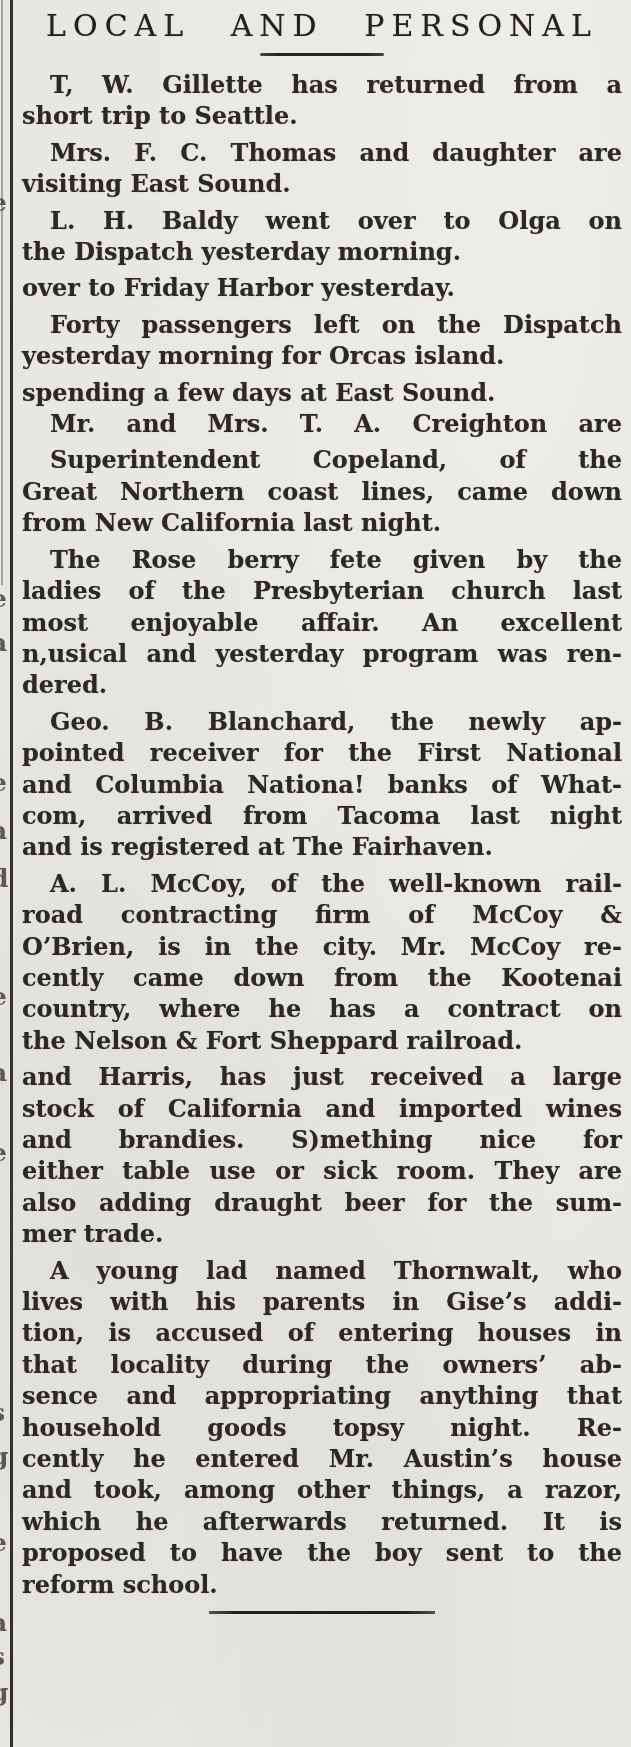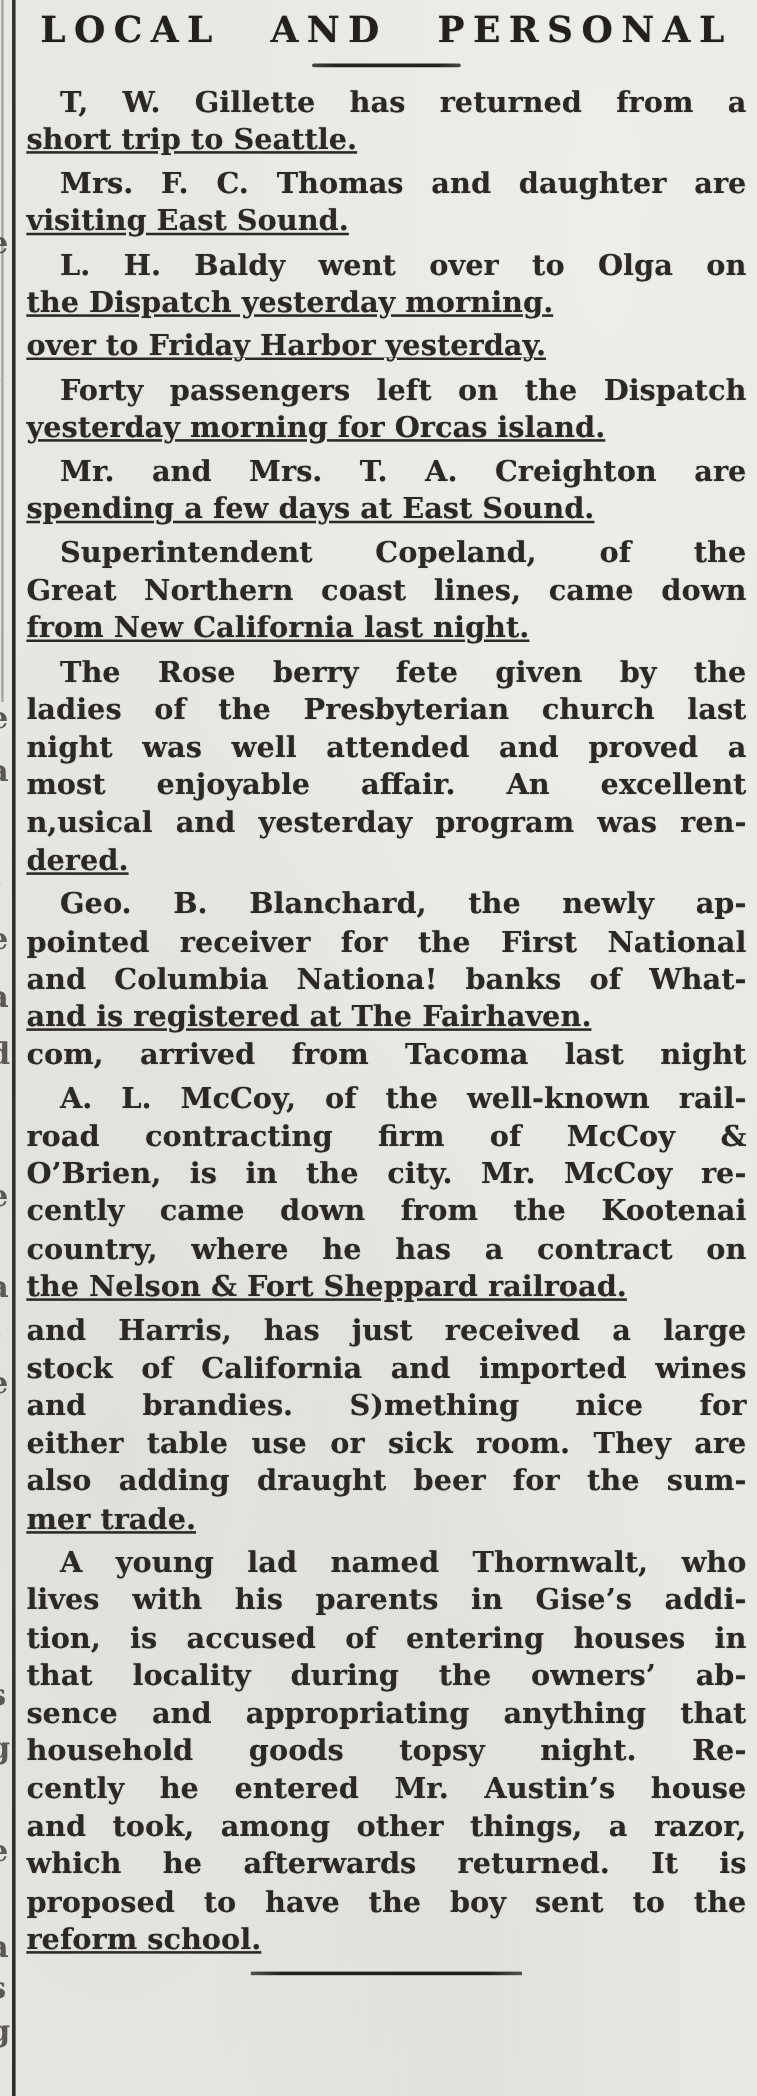--- a/index.html
+++ b/index.html
@@ -37,21 +37,21 @@
     font-size:25px;font-weight:bold;color:#3a3733;
     opacity:.8;
   }
   .column{
     position:absolute;
     left:22px;right:9px;top:8px;
   }
   .headline{
     margin:0;
     font-size:30px;
-    font-weight:bold;
+    font-weight:normal;
     letter-spacing:7px;
     word-spacing:24px;
     text-align:center;
     color:#23201d;
     text-shadow:0 0 1px rgba(35,32,29,.4);
     line-height:36px;
   }
   .title-rule{
     width:124px;height:3px;
     margin:9px auto 13px auto;
@@ -65,21 +65,21 @@
     font-size:24px;
     font-weight:bold;
     line-height:31.4px;
     text-align:justify;
     text-align-last:justify;
     white-space:normal;
     color:#2b2825;
     text-shadow:0 0 1px rgba(43,40,37,.35);
   }
   .line.first{ text-indent:28px; }
-  .line.last{ text-align-last:left;text-decoration:underline; }
+  .line.last{ text-align-last:left; }
   .bottom-rule{
     width:226px;height:3px;
     margin:11px auto 0 auto;
     background:linear-gradient(90deg,#55514b,#23201d 12%,#23201d 88%,#55514b);
   }
 </style>
 </head>
 <body>
 
 <div class="page">
@@ -128,42 +128,41 @@
           <div class="line last">the Dispatch yesterday morning.</div>
         </div>
         <div class="para">
           <div class="line last">over to Friday Harbor yesterday.</div>
         </div>
         <div class="para">
           <div class="line first">Forty passengers left on the Dispatch</div>
           <div class="line last">yesterday morning for Orcas island.</div>
         </div>
         <div class="para">
+          <div class="line last">spending a few days at East Sound.</div>
           <div class="line first">Mr. and Mrs. T. A. Creighton are</div>
-          <div class="line last">spending a few days at East Sound.</div>
         </div>
         <div class="para">
           <div class="line first">Superintendent Copeland, of the</div>
           <div class="line">Great Northern coast lines, came down</div>
           <div class="line last">from New California last night.</div>
         </div>
         <div class="para">
           <div class="line first">The Rose berry fete given by the</div>
           <div class="line">ladies of the Presbyterian church last</div>
-          <div class="line">night was well attended and proved a</div>
           <div class="line">most enjoyable affair. An excellent</div>
           <div class="line">n,usical and yesterday program was ren-</div>
           <div class="line last">dered.</div>
         </div>
         <div class="para">
           <div class="line first">Geo. B. Blanchard, the newly ap-</div>
           <div class="line">pointed receiver for the First National</div>
           <div class="line">and Columbia Nationa! banks of What-</div>
+          <div class="line">com, arrived from Tacoma last night</div>
           <div class="line last">and is registered at The Fairhaven.</div>
-          <div class="line">com, arrived from Tacoma last night</div>
         </div>
         <div class="para">
           <div class="line first">A. L. McCoy, of the well-known rail-</div>
           <div class="line">road contracting firm of McCoy &amp;</div>
           <div class="line">O’Brien, is in the city.  Mr. McCoy re-</div>
           <div class="line">cently came down from the Kootenai</div>
           <div class="line">country, where he has a contract on</div>
           <div class="line last">the Nelson &amp; Fort Sheppard railroad.</div>
         </div>
         <div class="para">

